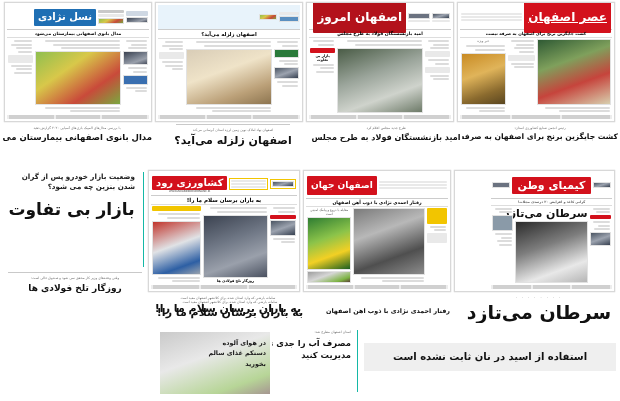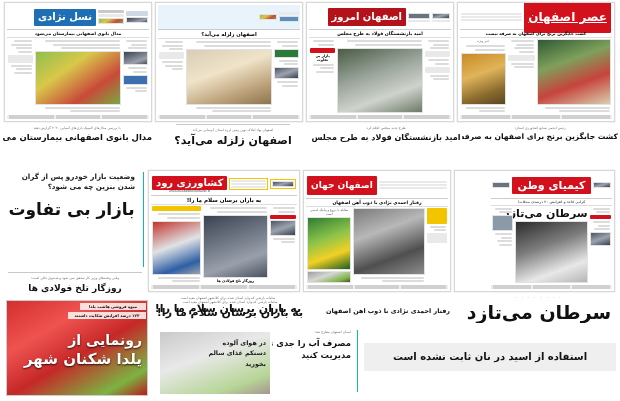--- a/index.html
+++ b/index.html
@@ -237,21 +237,21 @@
   <div class="blk paper" style="left:306px; top:2px; width:148px; height:120px;">
     <div class="masthead">
       <div class="thumbcol" style="flex:0 0 18px;">
         <div class="photo ph-man" style="height:11px"></div>
           <div class="greybar thin"></div>
       </div>
       <div class="thumbcol" style="flex:0 0 22px;">
         <div class="photo ph-portrait" style="height:11px;background:#6b7280"></div>
           <div class="greybar thin"></div>
       </div>
-      <div class="logo darkred" style="font-size:10px; flex:0 0 52px; height:18px;">اصفهان امروز</div>
+      <div class="logo darkred" style="font-size:12px; flex:0 0 52px; height:31px;">اصفهان امروز</div>
     </div>
     <div class="headline-band" style="font-size:4.6px">امید بازنشستگان فولاد به طرح مجلس</div>
     <div class="body">
       <div class="col narrow">
         <div class="textlines">
             <i class="tl w90"></i>
             <i class="tl w70"></i>
             <i class="tl w80"></i>
           </div>
         <div class="greybar" style="height:6px"></div>
@@ -523,27 +523,20 @@
     <div class="bighead" style="font-size:11px; margin-top:2px;">به باران برسان سلام ما را!</div>
   </div>
   <div class="blk txtpanel" style="left:312px; top:308px; width:152px;">
     <div class="bighead" style="font-size:6.4px;">رفتار احمدی نژادی با ذوب آهن اصفهان</div>
   </div>
   <div class="blk txtpanel" style="left:462px; top:296px; width:154px;">
     <div class="kicker" style="letter-spacing:2px;">· · · · · · · ·</div>
     <div class="bighead" style="font-size:19px; margin-top:1px;">سرطان می‌تازد</div>
   </div>
 
-  <div class="blk" style="left:6px; top:300px; width:142px; height:96px;">
-    <div class="photo ph-tomato" style="width:100%;height:100%;border:1px solid #ccc;"></div>
-    <div class="capstrip" style="right:2px; top:3px; width:66px; font-size:4px; padding:1px 2px;">میوه فروشی هاشب یلدا</div>
-    <div class="capstrip" style="right:2px; top:12px; width:78px; font-size:4px; padding:1px 2px;">۱۲۳ درصد افزایش شکایت داشتند</div>
-    <div class="imgcap" style="right:6px; top:32px; font-size:14px;">رونمایی از</div>
-    <div class="imgcap" style="right:6px; top:50px; font-size:15px;">یلدا شکنان شهر</div>
-  </div>
 
   <div class="blk txtpanel" style="left:152px; top:300px; width:156px;">
     <div class="kicker">سامانه بارشی که وارد استان شده برای کلانشهر اصفهان مفید است</div>
     <div class="bighead" style="font-size:11px; margin-top:2px;">به باران برسان سلام ما را!</div>
   </div>
 
   <div class="blk" style="left:160px; top:332px; width:110px; height:62px; background:#fff;">
     <div class="photo ph-food" style="position:absolute; left:0; top:0; width:110px; height:62px; opacity:.55; border:none;"></div>
     <div style="position:absolute; right:4px; top:6px; direction:rtl; text-align:right; font-size:6.4px; font-weight:bold; color:#1a1a1a; line-height:1.6;">
       <div>در هوای آلوده</div>

